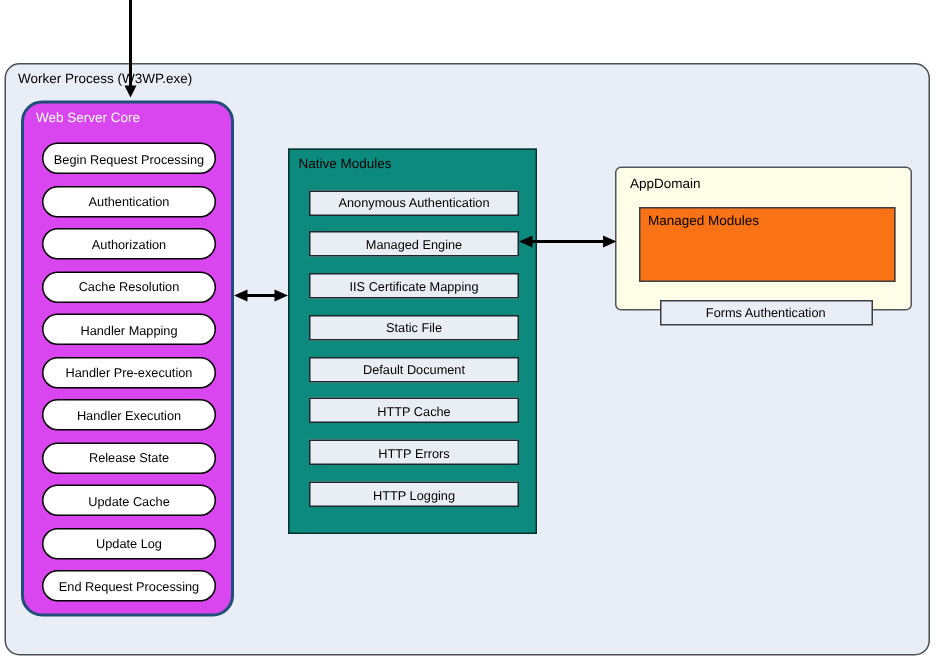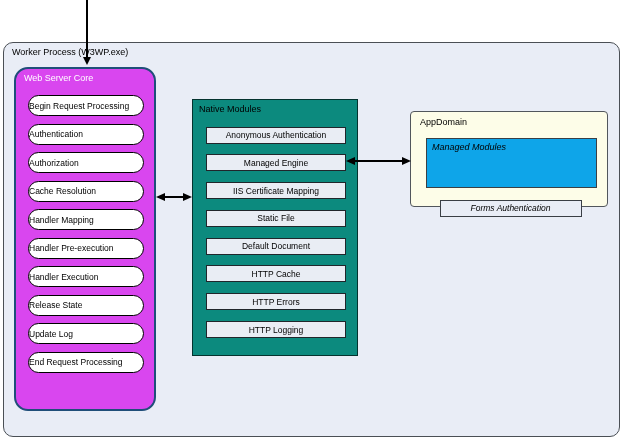--- a/index.html
+++ b/index.html
@@ -19,21 +19,21 @@
     background:#d946ef;border:2px solid #1F4E79;border-radius:14px;
     box-sizing:border-box;
   }
   .wsc-label{position:absolute;left:8px;top:4px;font-size:9px;color:#ffffff;}
   .wsc-items{
     position:absolute;left:12px;top:26px;width:116px;
     display:flex;flex-direction:column;gap:7.5px;
   }
   .pill{
     height:21px;background:#ffffff;border:1px solid #000;border-radius:10.5px;
-    box-sizing:border-box;display:flex;align-items:center;
+    box-sizing:border-box;display:flex;align-items:center;justify-content:center;
     font-size:8.5px;white-space:nowrap;
   }
   .nm{
     position:absolute;left:192px;top:99px;width:166px;height:257px;
     background:#0C8A7E;border:1.5px solid #04332E;box-sizing:border-box;
   }
   .nm-label{position:absolute;left:6px;top:4px;font-size:9px;color:#000;}
   .nm-items{
     position:absolute;left:13px;top:26.5px;width:140px;
     display:flex;flex-direction:column;gap:10.8px;
@@ -44,21 +44,21 @@
     font-size:8.5px;white-space:nowrap;
   }
   .appdomain{
     position:absolute;left:410px;top:111px;width:198px;height:96px;
     background:#FDFDE8;border:1.5px solid #51565c;border-radius:4px;
     box-sizing:border-box;
   }
   .ad-label{position:absolute;left:9px;top:5px;font-size:9px;color:#000;}
   .mm{
     position:absolute;left:15px;top:26px;width:171px;height:50px;
-    background:#0ea5e9;border:1.5px solid #3a3f45;box-sizing:border-box;font-style:italic;
+    background:#f97316;border:1.5px solid #3a3f45;box-sizing:border-box;
   }
   .mm-label{position:absolute;left:5px;top:3px;font-size:9px;color:#000;}
   .mm-items{position:absolute;left:12.5px;top:17.5px;width:142px;}
   .mm-item{
     height:17px;background:#E9EDF6;border:1px solid #3a3f45;
     box-sizing:border-box;display:flex;align-items:center;justify-content:center;
     font-size:8.5px;white-space:nowrap;margin-top:43px;
   }
   
   .v-arrow{position:absolute;left:0;top:0;width:0;height:0;z-index:6;}
@@ -126,20 +126,23 @@
         </div>
 
         <div class="pill">
           <span>Handler Execution</span>
         </div>
 
         <div class="pill">
           <span>Release State</span>
         </div>
 
+        <div class="pill">
+          <span>Update Cache</span>
+        </div>
 
         <div class="pill">
           <span>Update Log</span>
         </div>
 
         <div class="pill">
           <span>End Request Processing</span>
         </div>
       </div>
   </div>

